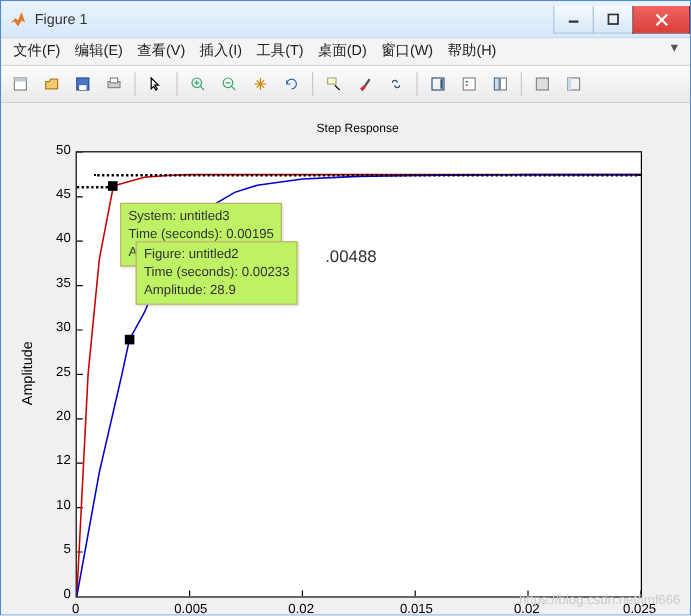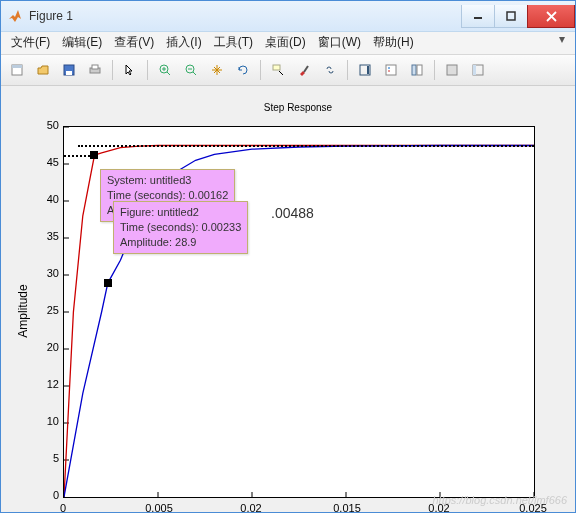--- a/index.html
+++ b/index.html
@@ -18,24 +18,24 @@
   .tbtn{width:22px;height:22px;border:1px solid transparent;border-radius:2px;display:flex;align-items:center;justify-content:center;background:transparent}
   .tsep{width:1px;height:20px;background:#c8c8c8;margin:0 3px}
   .figarea{flex:1;background:#f0f0f0;position:relative}
   .axes{position:absolute;left:62px;top:40px;width:470px;height:370px;background:#fff;border:1px solid #000}
   .chart-title{position:absolute;left:62px;top:16px;width:470px;text-align:center;font-size:10px;color:#000}
   .ylabel{position:absolute;left:14px;top:40px;height:370px;width:16px;display:flex;align-items:center;justify-content:center;transform:rotate(0);}
   .ylabel span{transform:rotate(-90deg);white-space:nowrap;font-size:12px;color:#000}
   .ytick{position:absolute;left:32px;width:26px;text-align:right;font-size:11px;color:#000}
   .xtick{position:absolute;top:416px;font-size:11px;color:#000;text-align:center}
   svg.plot{position:absolute;left:0;top:0;width:100%;height:100%}
-  .datatip{position:absolute;background:#f0abfc;border:1px solid #c0b070;padding:3px 6px;font-size:11px;color:#333;line-height:1.35;white-space:nowrap;box-shadow:1px 1px 2px rgba(0,0,0,0.15)}
+  .datatip{position:absolute;background:#bef264;border:1px solid #c0b070;padding:3px 6px;font-size:11px;color:#333;line-height:1.35;white-space:nowrap;box-shadow:1px 1px 2px rgba(0,0,0,0.15)}
   .marker{position:absolute;width:8px;height:8px;background:#000;transform:translate(-4px,-4px)}
   .dotline{position:absolute;border-top:2px dotted #000;height:0}
-  .watermark{position:absolute;right:8px;bottom:6px;color:#ccc;font-size:11px;font-style:italic}
+  .watermark{position:absolute;right:8px;bottom:6px;color:#ccc;font-size:11px;}
 </style>
 </head>
 <body>
 
 <div class="window">
 
   <div class="titlebar">
     <span class="tb-icon">
       <svg width="16" height="16" viewBox="0 0 16 16">
           <path d="M2 11 L6 7 L8 9 L11 2 L14 11 L11 9 L8 14 L5 10 Z" fill="#e07a2a"></path>
@@ -233,21 +233,21 @@
       </svg>
 
       <div class="dotline" style="left:14px;top:18px;width:456px"></div>
       <div class="dotline" style="left:0;top:28px;width:30px"></div>
 
       <div class="marker" style="left:30px;top:28px"></div>
       <div class="marker" style="left:44px;top:156px"></div>
 
       <div class="datatip" style="left:36px;top:42px;z-index:2">
         <div>System: untitled3</div>
-        <div>Time (seconds): 0.00162</div>
+        <div>Time (seconds): 0.00195</div>
         <span>A</span>
       </div>
       <span style="position:absolute;left:207px;top:78px;font-size:14px;color:#333;z-index:1">.00488</span>
 
       <div class="datatip" style="left:49px;top:74px;z-index:3">
         <div>Figure: untitled2</div>
         <div>Time (seconds): 0.00233</div>
         <div>Amplitude: 28.9</div>
       </div>
     </div>

